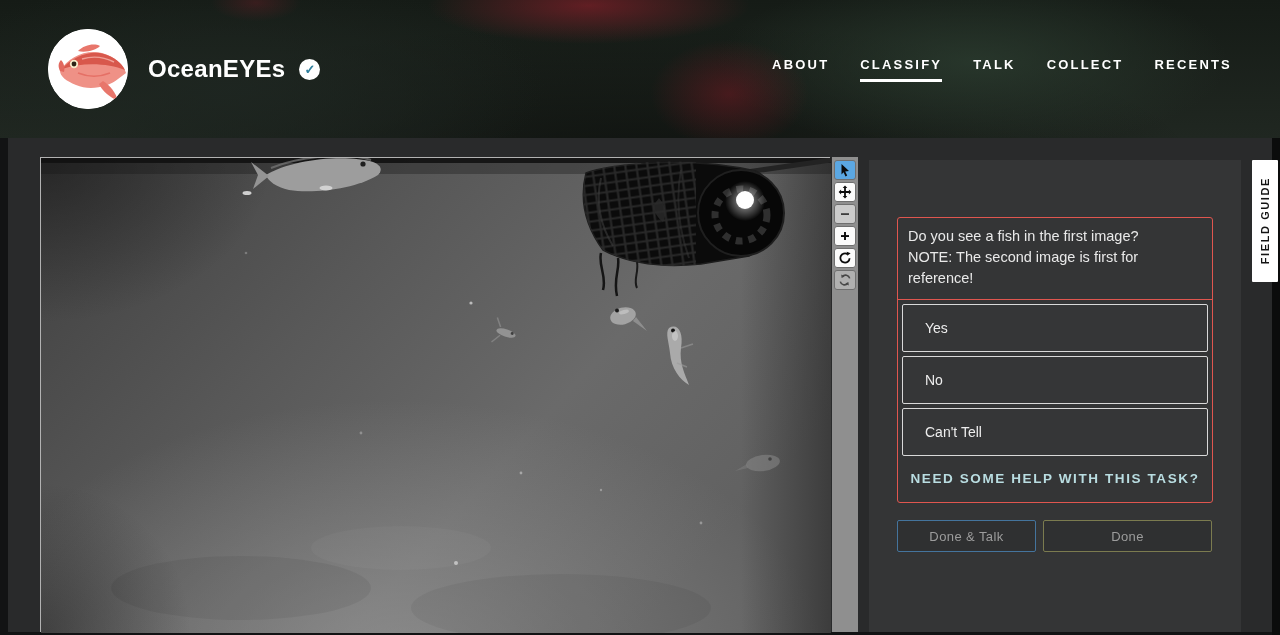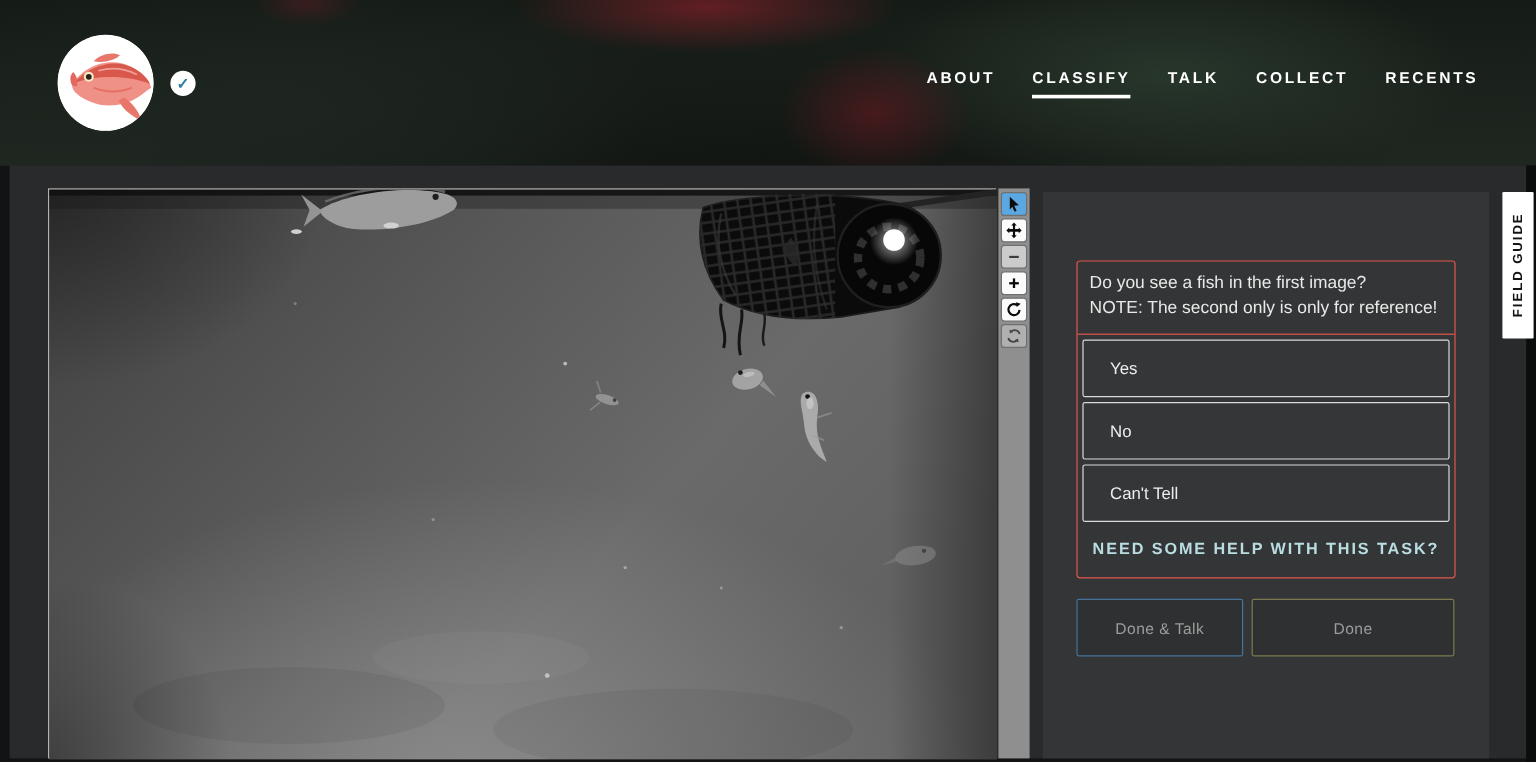--- a/index.html
+++ b/index.html
@@ -90,21 +90,21 @@
     font-family:"Liberation Sans", sans-serif; cursor:pointer;
   }
   .help-link {
     display:block; width:100%; text-align:center; padding:15px 0 16px 0;
     background:transparent; border:none; cursor:pointer;
     color:#b9dde1; font-size:13.5px; font-weight:bold; letter-spacing:1.6px;
     font-family:"Liberation Sans", sans-serif;
   }
   .actions { margin:17px 28px 0 28px; width:316px; display:flex; gap:7px; }
   .action-btn {
-    height:48px; background:#2f3031; border-radius:2px; color:#9c9c9c; font-size:13px;
+    height:32px; background:#2f3031; border-radius:2px; color:#9c9c9c; font-size:13px;
     letter-spacing:.4px; cursor:pointer; font-family:"Liberation Sans", sans-serif;
   }
   .done-talk { flex:0 0 139px; border:1px solid #44749d; }
   .done      { flex:0 0 169px; border:1px solid #7b7b4f; }
 
   
   .field-guide {
     position:absolute; left:1252px; top:160px; width:26px; height:122px;
     background:#fff; z-index:5; display:flex; align-items:center; justify-content:center;
     cursor:pointer; border-radius:1px;
@@ -128,20 +128,21 @@
           <path d="M14 40 C24 28 42 21 56 25 C66 28 74 34 77 41 C60 34 34 33 14 40 Z" fill="#d8584c"></path>
           <path d="M55 52 C62 56 68 64 70 72 C62 68 54 62 51 55 Z" fill="#e8766b"></path>
           <path d="M30 22 C36 16 46 14 52 17 C48 21 38 24 30 22 Z" fill="#e8766b"></path>
           <path d="M12 42 C10 38 10 34 13 31 C16 34 17 39 16 43 Z" fill="#e2685e"></path>
           <circle cx="26" cy="35" r="4.2" fill="#f6e9c9"></circle>
           <circle cx="26" cy="35" r="2.4" fill="#2c2417"></circle>
           <path d="M30 44 C40 48 52 48 62 44" stroke="#e2685e" stroke-width="1.6" fill="none" opacity=".8"></path>
           <path d="M34 30 C44 27 56 28 66 33" stroke="#f5b3aa" stroke-width="1.4" fill="none" opacity=".8"></path>
         </svg>
       </div>
+      <div class="brand-title">OceanEYEs</div>
       <div class="verified">
         <span>✓</span>
       </div>
     </div>
     <div class="nav">
       <div class="nav-item">ABOUT</div>
       <div class="nav-item active">CLASSIFY</div>
       <div class="nav-item">TALK</div>
       <div class="nav-item">COLLECT</div>
       <div class="nav-item">RECENTS</div>
@@ -293,21 +294,21 @@
       </div>
     </div>
 
     <div class="panel">
       <div class="tabs">
       </div>
 
       <div class="task-box">
         <div class="question">
           <p>Do you see a fish in the first image?</p>
-          <p>NOTE: The second only is only for reference!</p>
+          <p>NOTE: The second image is first for reference!</p>
         </div>
         <button class="answer-btn">Yes</button>
         <button class="answer-btn">No</button>
         <button class="answer-btn">Can't Tell</button>
         <button class="help-link">NEED SOME HELP WITH THIS TASK?</button>
       </div>
 
       <div class="actions">
         <button class="action-btn done-talk">Done &amp; Talk</button>
         <button class="action-btn done">Done</button>

